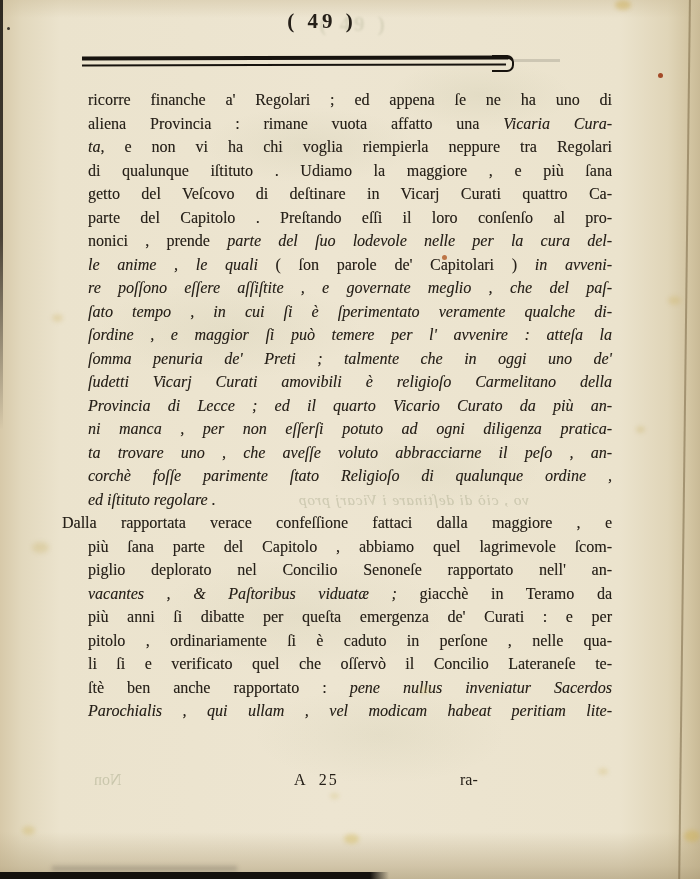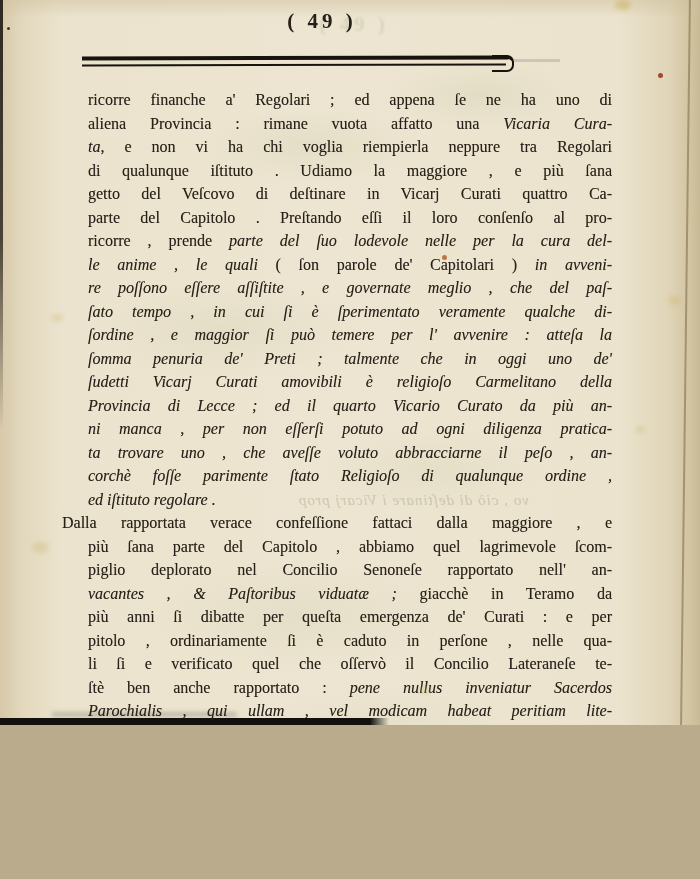--- a/index.html
+++ b/index.html
@@ -1,17 +1,17 @@
 <!DOCTYPE html>
 <html style="--ink: #262019; --rule: #17130e; --ghost: #8d9370;"><head>
 <meta charset="utf-8">
 <style>
   html,body{margin:0;padding:0;background:#b9ab8c;}
   .scan{
-    position:relative;width:700px;height:725px;overflow:hidden;
+    position:relative;width:700px;height:879px;overflow:hidden;
     font-family:"Liberation Serif","DejaVu Serif",serif;
     color:var(--ink,#262019);
     background:
       linear-gradient(to bottom, rgba(205,190,155,.45) 0, rgba(205,190,155,0) 18px, rgba(205,190,155,0) 832px, rgba(186,170,135,.55) 866px, rgba(170,154,118,.65) 879px),
       linear-gradient(to right, #d7c9a9 0, #e2d8bd 22px, #ebe3cd 60px, #ede5d1 330px, #ebe3cd 620px, #e0d5b8 668px, #d2c4a1 690px, #c9ba96 700px);
   }
   .mottle{
     position:absolute;inset:0;pointer-events:none;
     background-image:
       radial-gradient(150px 55px at 310px 145px, rgba(148,152,108,.10), transparent 70%),
@@ -97,21 +97,21 @@
   <div class="rule-hook"></div>
   <div class="rule-ghost"></div>
 
   <div class="textblock">
       <div class="line"><span class="rm">ricorre finanche a' Regolari ; ed appena ſe ne ha uno di</span></div>
       <div class="line"><span class="rm">aliena Provincia : rimane vuota affatto una </span><span class="it">Vicaria Cura-</span></div>
       <div class="line"><span class="it">ta</span><span class="rm">, e non vi ha chi voglia riempierla neppure tra Regolari</span></div>
       <div class="line"><span class="rm">di qualunque iſtituto . Udiamo la maggiore , e più ſana</span></div>
       <div class="line"><span class="rm">getto del Veſcovo di deſtinare in Vicarj Curati quattro Ca-</span></div>
       <div class="line"><span class="rm">parte del Capitolo . Preſtando eſſi il loro conſenſo al pro-</span></div>
-      <div class="line"><span class="rm">ricorre , prende </span><span class="it">parte del ſuo lodevole nelle per la cura del-</span></div>
+      <div class="line"><span class="rm">nonici , prende </span><span class="it">parte del ſuo lodevole nelle per la cura del-</span></div>
       <div class="line"><span class="it">le anime , le quali </span><span class="rm">( ſon parole de' Capitolari ) </span><span class="it">in avveni-</span></div>
       <div class="line"><span class="it">re poſſono eſſere aſſiſtite , e governate meglio , che del paſ-</span></div>
       <div class="line"><span class="it">ſato tempo , in cui ſi è ſperimentato veramente qualche di-</span></div>
       <div class="line"><span class="it">ſordine , e maggior ſi può temere per l' avvenire : atteſa la</span></div>
       <div class="line"><span class="it">ſomma penuria de' Preti ; talmente che in oggi uno de'</span></div>
       <div class="line"><span class="it">ſudetti Vicarj Curati amovibili è religioſo Carmelitano della</span></div>
       <div class="line"><span class="it">Provincia di Lecce ; ed il quarto Vicario Curato da più an-</span></div>
       <div class="line"><span class="it">ni manca , per non eſſerſi potuto ad ogni diligenza pratica-</span></div>
       <div class="line"><span class="it">ta trovare uno , che aveſſe voluto abbracciarne il peſo , an-</span></div>
       <div class="line"><span class="it">corchè foſſe parimente ſtato Religioſo di qualunque ordine ,</span></div>

